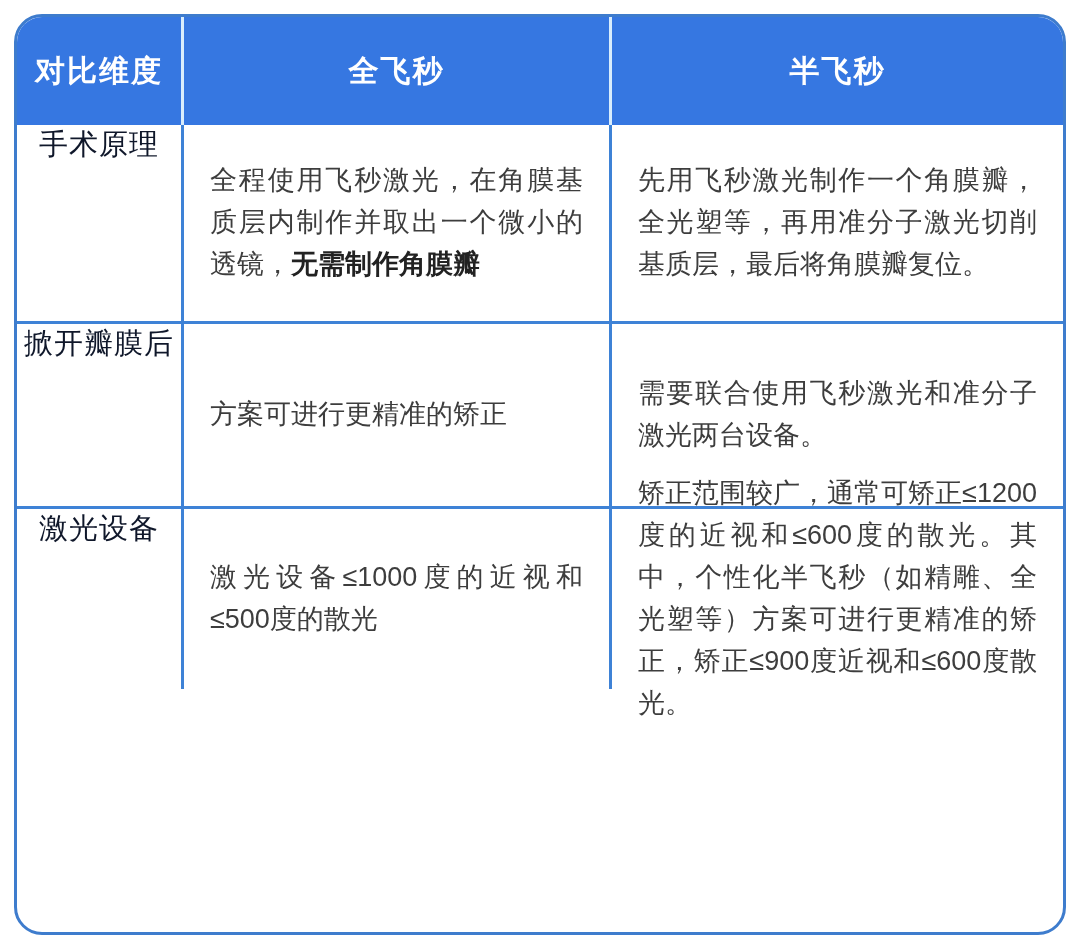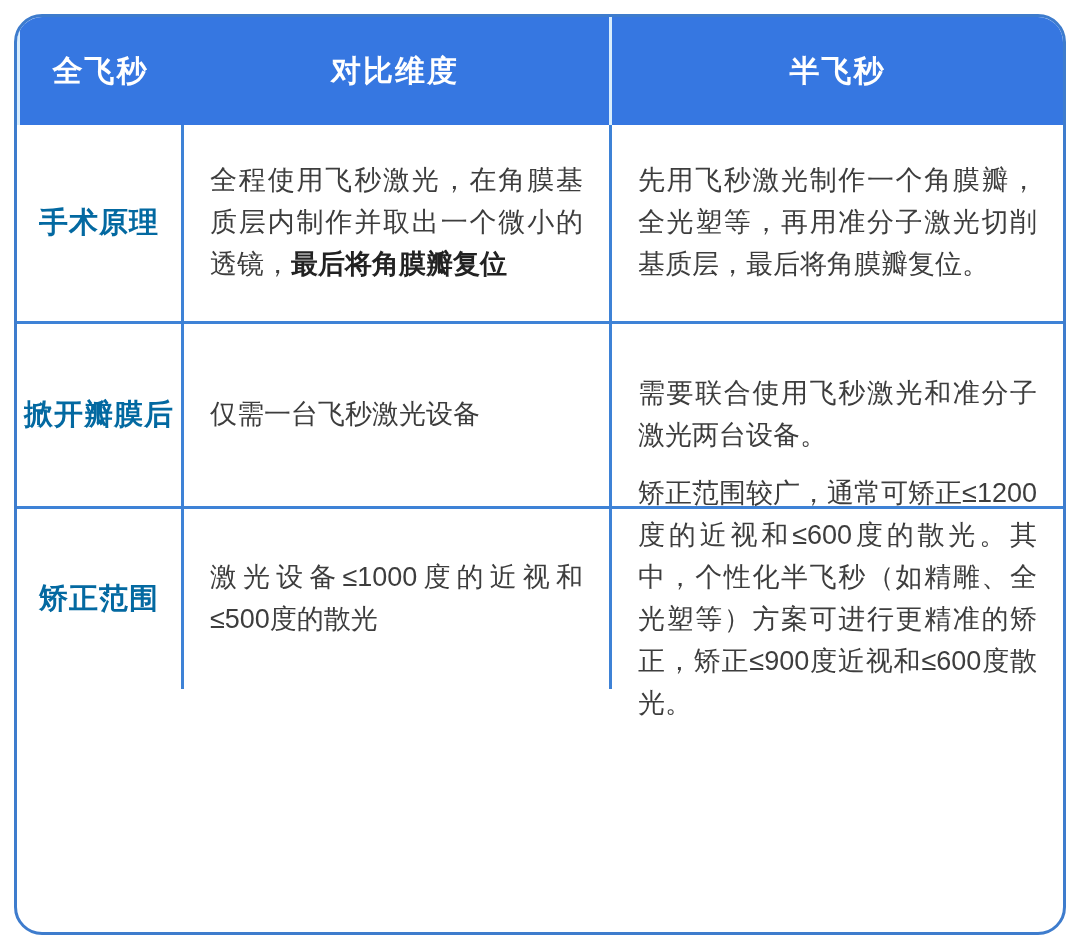--- a/index.html
+++ b/index.html
@@ -29,25 +29,24 @@
     align-items: center;
     justify-content: center;
     font-size: 30px;
     font-weight: 700;
     letter-spacing: 2px;
   }
   .head-cell.sep { border-left: 3px solid #d9edfc; }
   
   .dim-cell {
     display: flex;
-    align-items: center;
     justify-content: center;
     font-size: 29px;
-    font-weight: 700;
-    color: #0369a1;
+    font-weight: 400;
+    color: #0f172a;
     letter-spacing: 1px;
     background: #ffffff;
   }
   .body-cell {
     display: flex;
     align-items: center;
     font-size: 27px;
     color: #3d3d3d;
     line-height: 1.55;
     padding: 24px 26px;
@@ -58,53 +57,53 @@
   .body-cell strong { font-weight: 700; color: #222222; }
   
   .v-line { border-left: 3px solid #3e82d6; }
   .h-line { border-top: 3px solid #3e82d6; }
 </style>
 </head>
 <body>
 
 <div class="comparison-table">
 
+  <div class="head-cell">
+    <span>对比维度</span>
+  </div>
   <div class="head-cell sep">
     <span>全飞秒</span>
-  </div>
-  <div class="head-cell">
-    <span>对比维度</span>
   </div>
   <div class="head-cell sep">
     <span>半飞秒</span>
   </div>
 
   <div class="dim-cell">
     <span>手术原理</span>
   </div>
   <div class="body-cell v-line">
-    <p><span>全程使用飞秒激光，在角膜基质层内制作并取出一个微小的透镜，</span><strong>最后将角膜瓣复位</strong></p>
+    <p><span>全程使用飞秒激光，在角膜基质层内制作并取出一个微小的透镜，</span><strong>无需制作角膜瓣</strong></p>
   </div>
   <div class="body-cell v-line">
     <p>先用飞秒激光制作一个角膜瓣，全光塑等，再用准分子激光切削基质层，最后将角膜瓣复位。</p>
   </div>
 
   <div class="dim-cell h-line">
     <span>掀开瓣膜后</span>
   </div>
   <div class="body-cell v-line h-line">
-    <p>仅需一台飞秒激光设备</p>
+    <p>方案可进行更精准的矫正</p>
   </div>
   <div class="body-cell v-line h-line">
     <p>需要联合使用飞秒激光和准分子激光两台设备。</p>
   </div>
 
 
   <div class="dim-cell h-line">
-    <span>矫正范围</span>
+    <span>激光设备</span>
   </div>
   <div class="body-cell v-line h-line">
     <p>激光设备≤1000度的近视和≤500度的散光</p>
   </div>
   <div class="body-cell v-line h-line">
     <p>矫正范围较广，通常可矫正≤1200度的近视和≤600度的散光。其中，个性化半飞秒（如精雕、全光塑等）方案可进行更精准的矫正，矫正≤900度近视和≤600度散光。</p>
   </div>
 
 </div>
 

